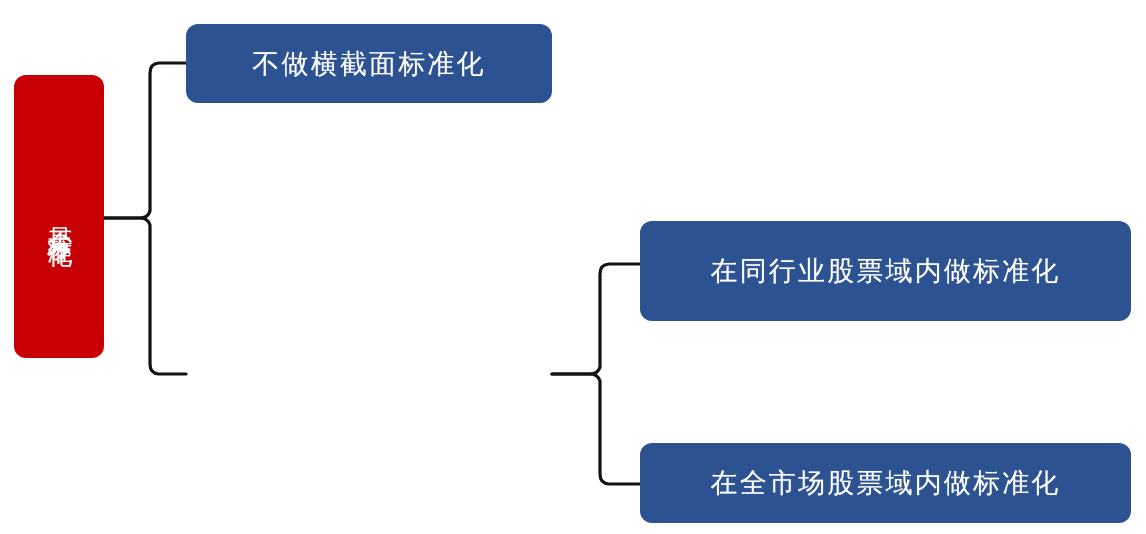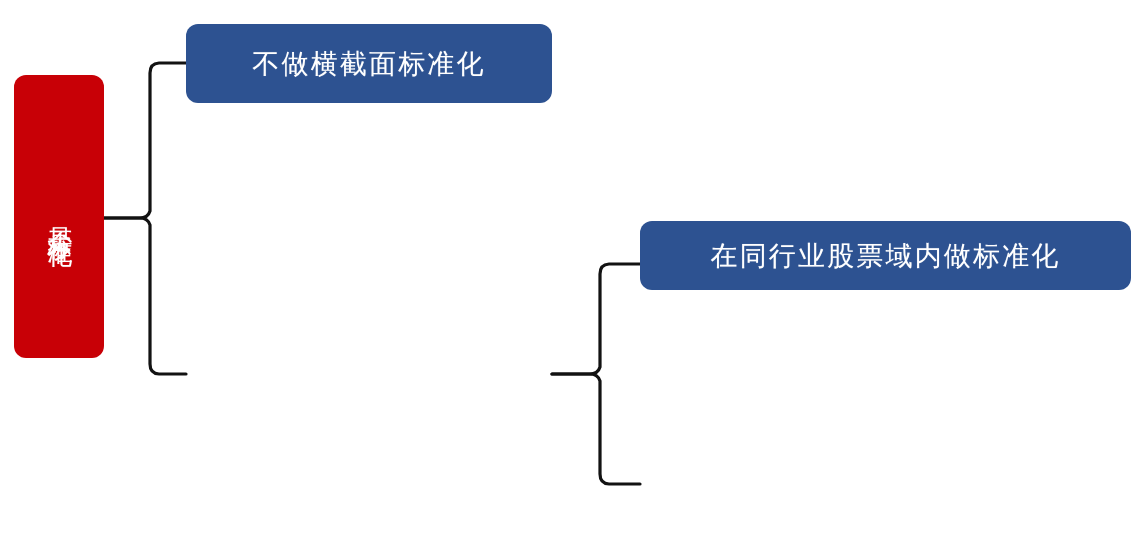--- a/index.html
+++ b/index.html
@@ -47,21 +47,21 @@
     line-height: 1.45;
     letter-spacing: 0.16em;
   }
   .node-branch {
     background: #2D5291;
     border-radius: 12px;
     font-size: 27px;
   }
   .n-b1 { left: 186px; top: 24px;  width: 366px; height: 79px; }
   .n-b2 { left: 186px; top: 334px; width: 366px; height: 79px; }
-  .n-b3 { left: 640px; top: 221px; width: 491px; height: 69px; }
+  .n-b3 { left: 640px; top: 221px; width: 491px; height: 100px; }
   .n-b4 { left: 640px; top: 443px; width: 491px; height: 80px; }
 
   .brace-layer {
     position: absolute;
     left: 0; top: 0;
     width: 1146px;
     height: 534px;
     pointer-events: none;
   }
   .brace-layer path {
@@ -112,14 +112,17 @@
 
   <div class="node node-branch n-b1">
     <span>不做横截面标准化</span>
   </div>
 
 
   <div class="node node-branch n-b3">
     <span>在同行业股票域内做标准化</span>
   </div>
 
+  <div class="node node-branch n-b4">
+    <span>在全市场股票域内做标准化</span>
+  </div>
 
 </div>
 
 </body></html>

